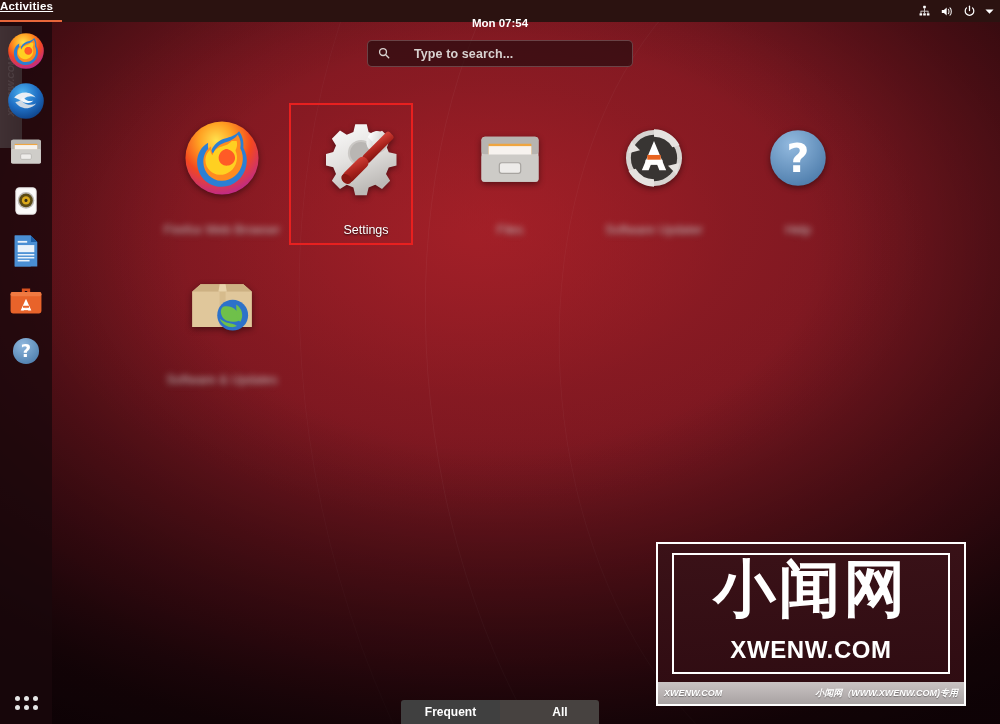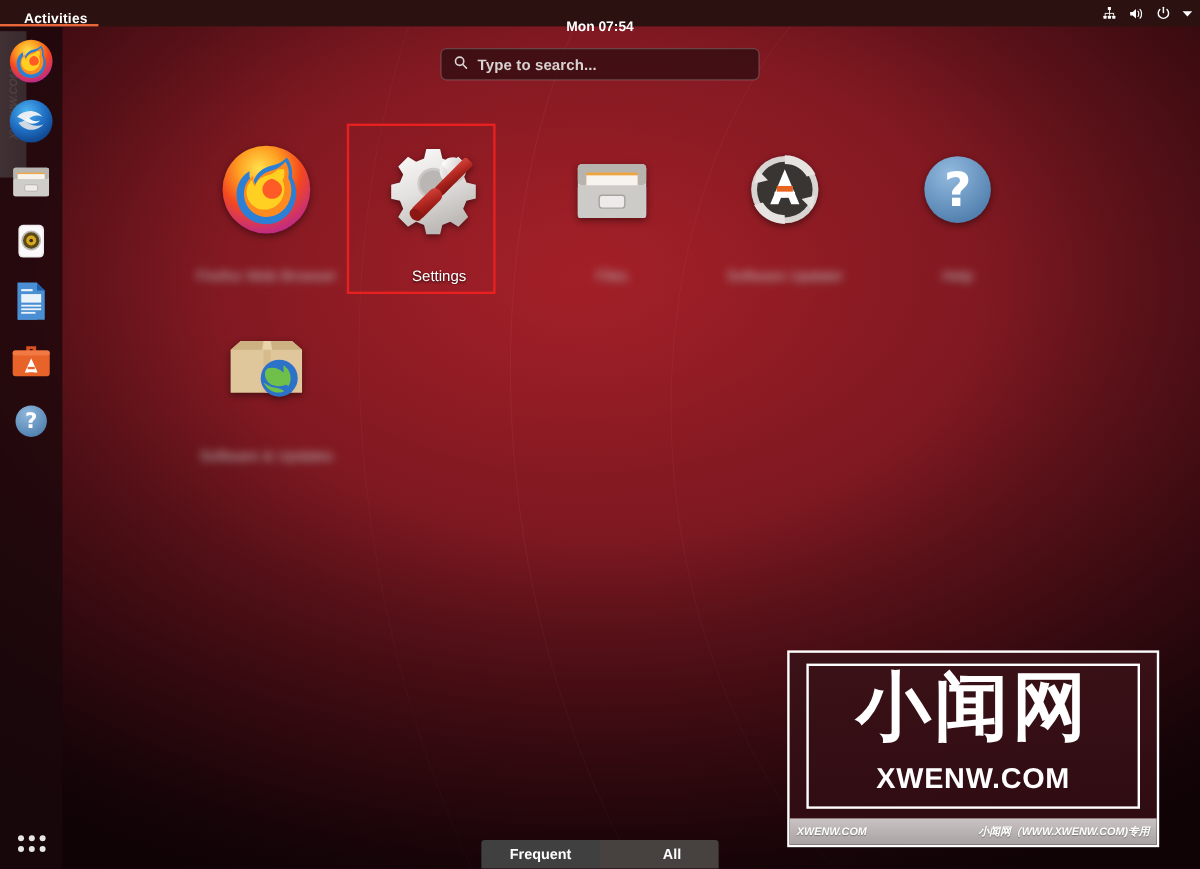--- a/index.html
+++ b/index.html
@@ -49,22 +49,22 @@
     width: 1000px; height: 22px;
     background: #2b1210;
     display: flex; align-items: center;
     z-index: 40;
     color: #ffffff;
     font-size: 11.5px;
     font-weight: bold;
   }
   .activities {
     height: 22px;
-    padding: 0 9px 0 20px;
-    display: flex; align-items: flex-end;
+    padding: 0 9px 0 0;
+    display: flex; align-items: flex-start;
     position: relative;
     color: #ffffff;
     letter-spacing: .2px;
     text-decoration: underline;
   }
   .activities::after {
     content: "";
     position: absolute; left: 0; right: 0; bottom: 0;
     height: 2px; background: #e8663a;
   }
@@ -111,21 +111,21 @@
     display: flex; justify-content: center;
     z-index: 30;
   }
   .search-entry {
     width: 266px; height: 27px;
     background: rgba(24,10,12,0.62);
     border: 1px solid rgba(255,255,255,0.22);
     border-radius: 5px;
     display: flex; align-items: center;
     padding: 0 10px;
-    gap: 8px;
+    gap: 24px;
   }
   .search-entry svg { flex: 0 0 auto; }
   .search-ph {
     color: #d8d2d0;
     font-size: 12.5px;
     font-weight: bold;
     letter-spacing: .1px;
   }
 
   

